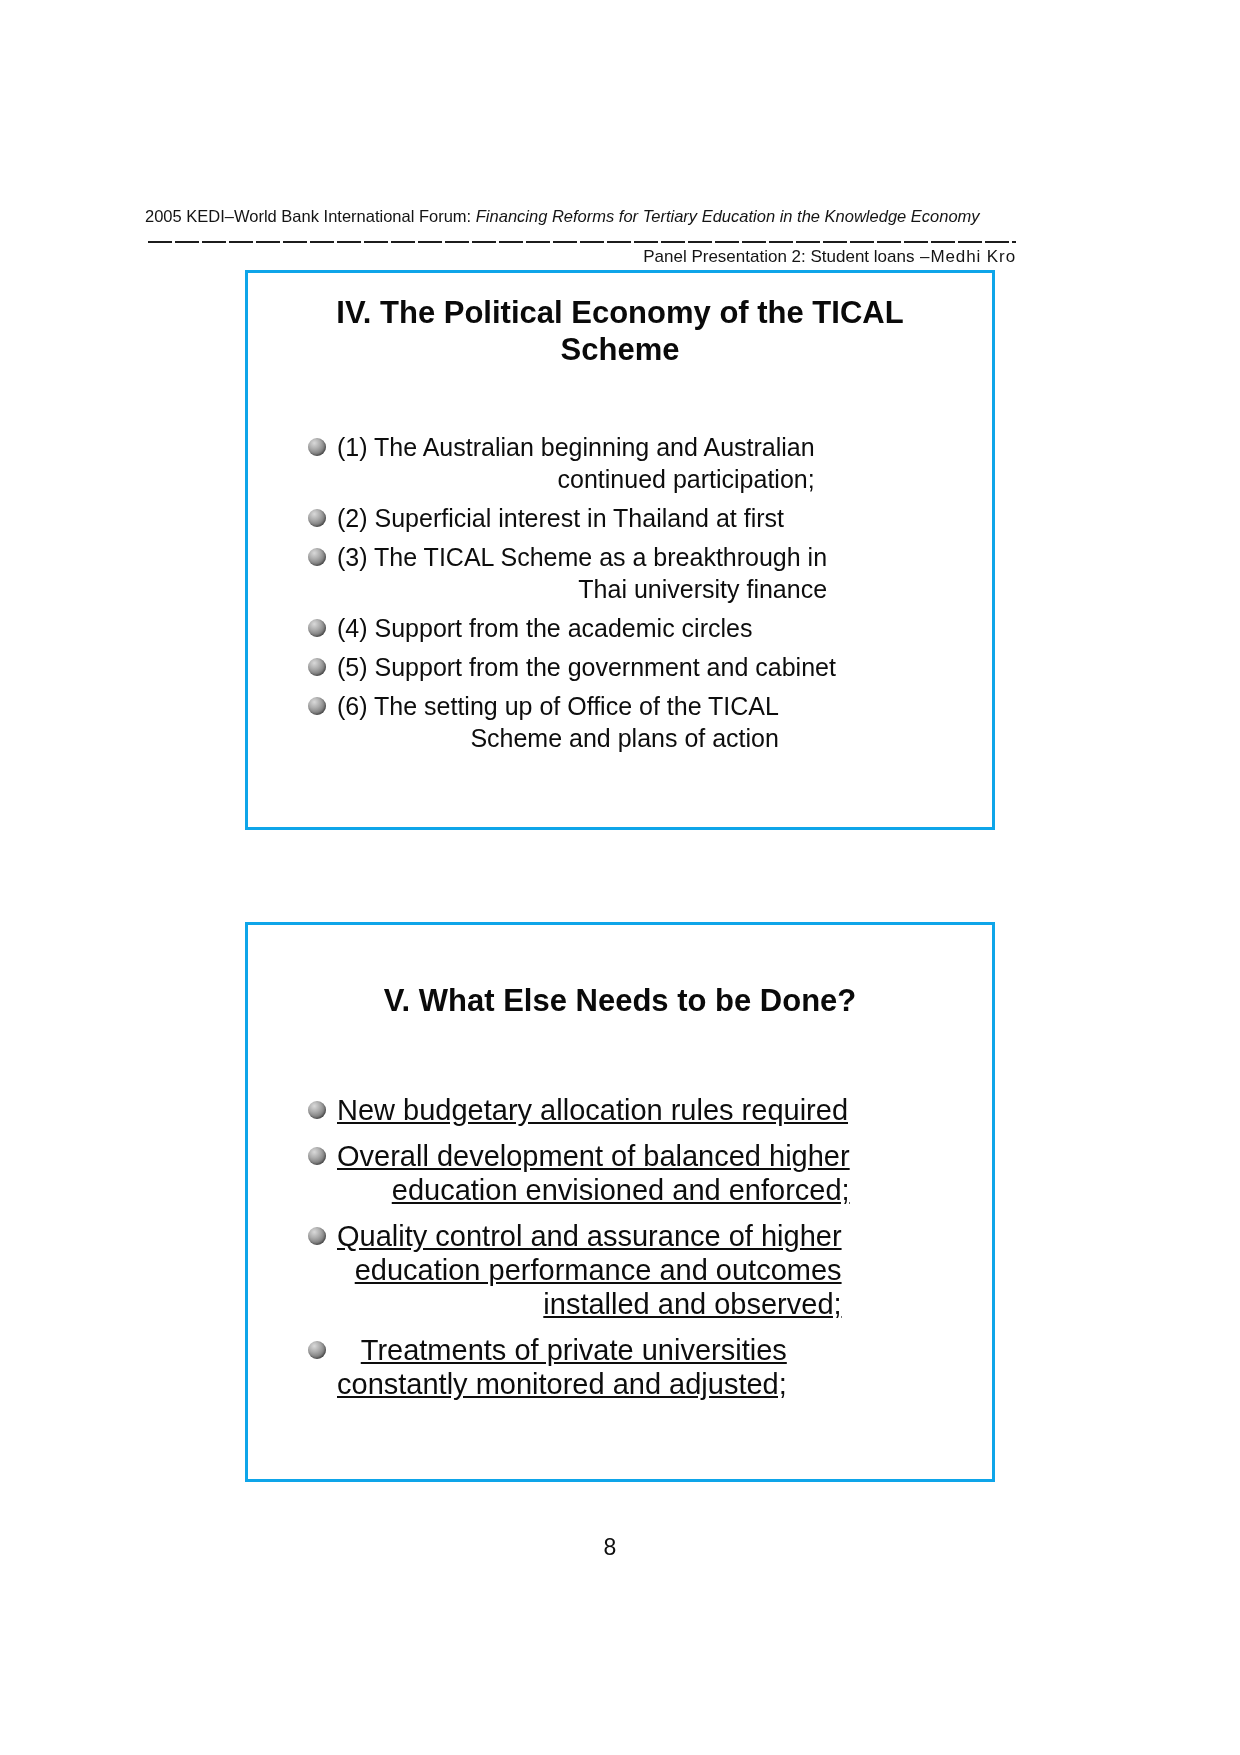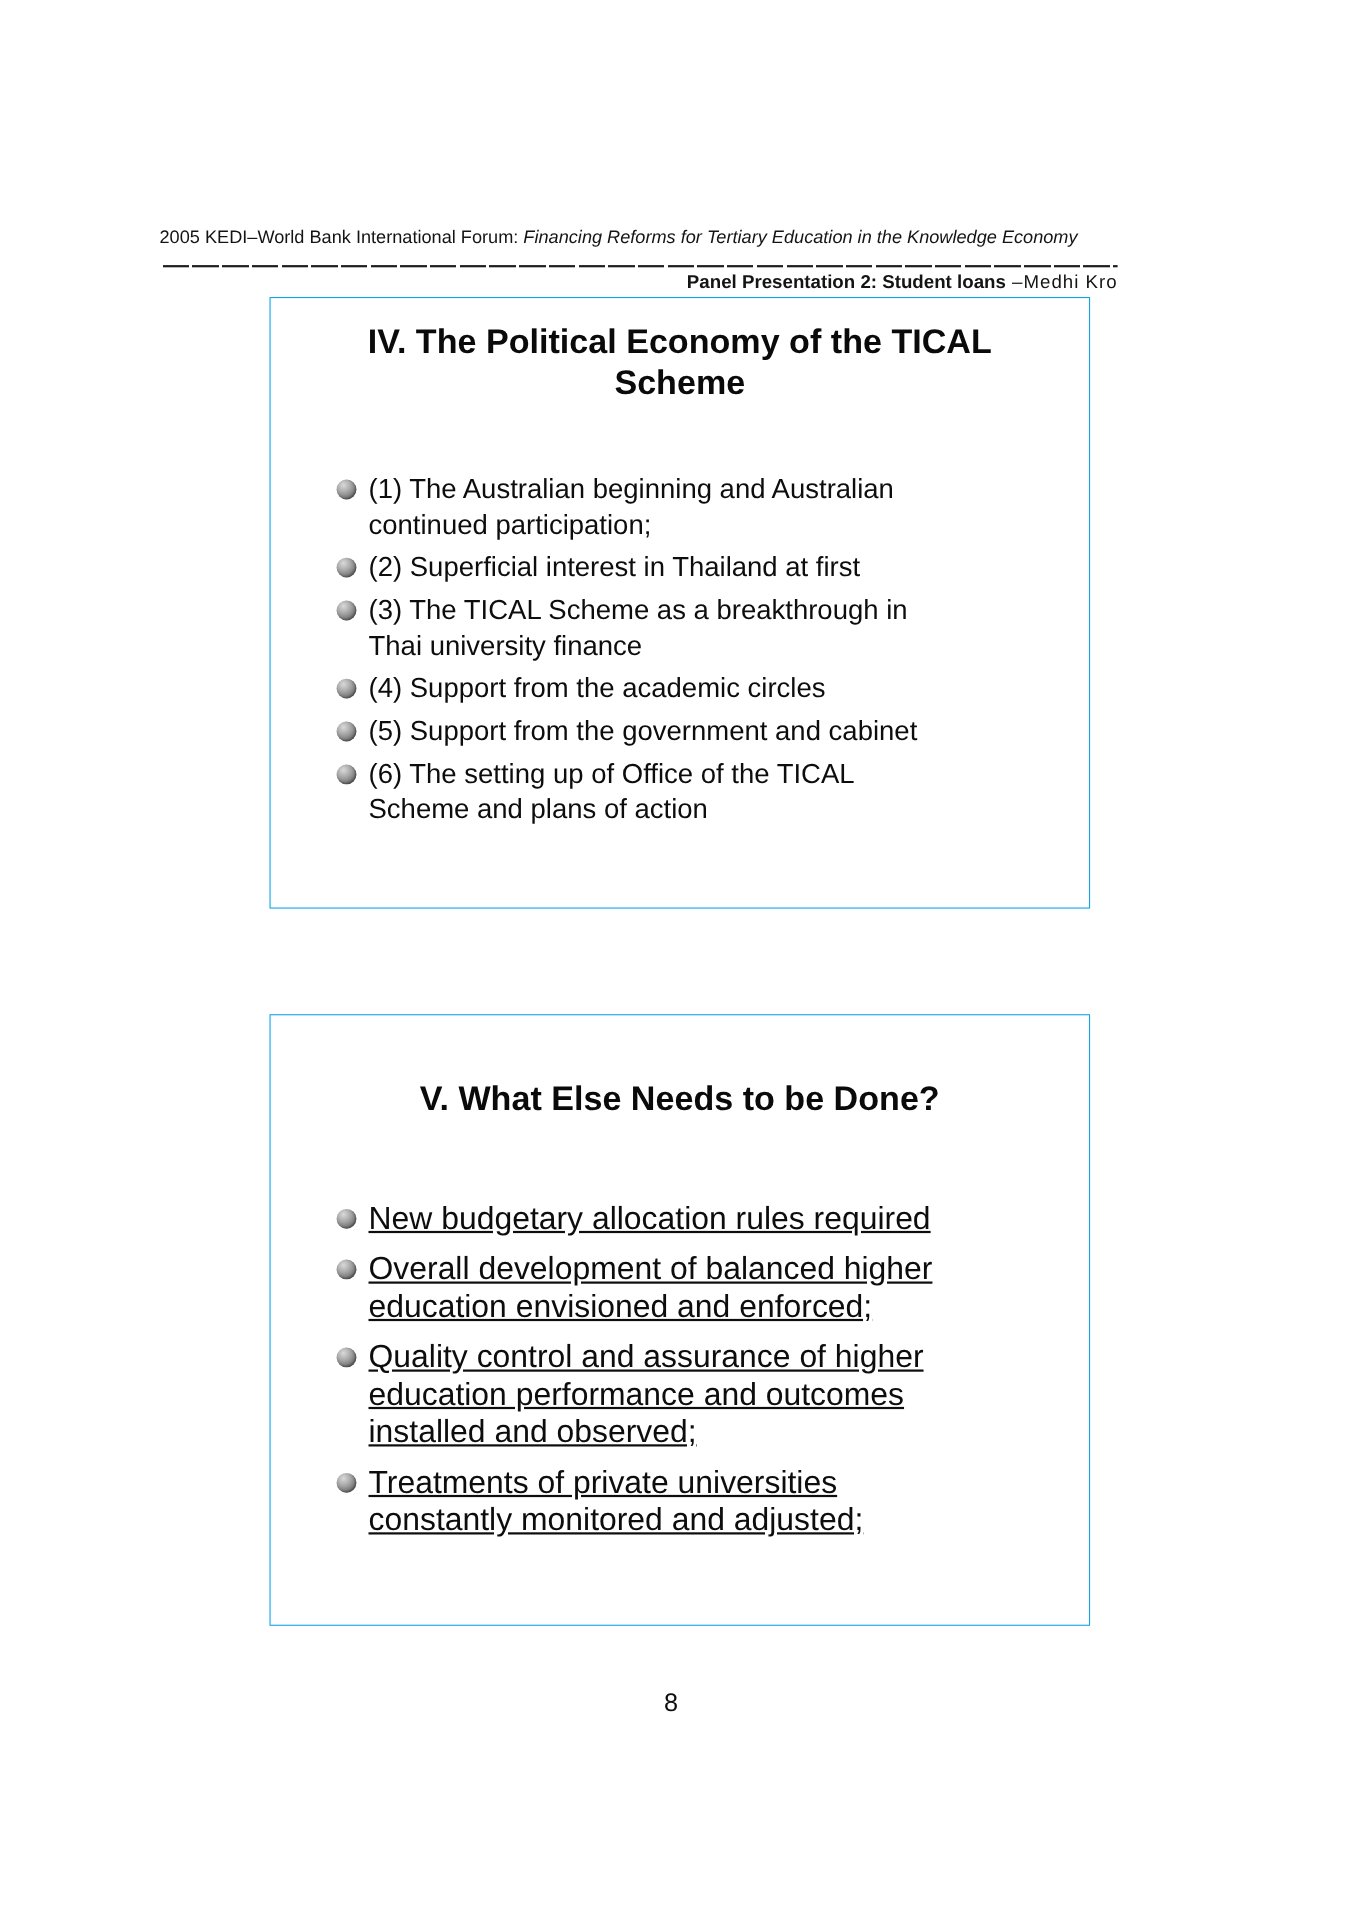--- a/index.html
+++ b/index.html
@@ -43,30 +43,30 @@
     position: absolute;
     left: 145px;
     top: 246px;
     width: 935px;
     text-align: right;
     font-size: 17px;
     line-height: 22px;
     white-space: nowrap;
     color: #141414;
   }
-  .header-line2 .panel-bold { font-weight: bold; text-align: right; }
+  .header-line2 .panel-bold { font-weight: normal; text-align: right; }
   .header-line2 .author { letter-spacing: 0.9px; }
 
   
   .slide {
     position: absolute;
     left: 245px;
     width: 744px;
     height: 554px;
-    border: 1px solid #0ea5e9;
+    border: 3px solid #0ea5e9;
     background: #ffffff;
   }
   .slide-1 { top: 270px; }
   .slide-2 { top: 922px; }
 
   .slide-title {
     text-align: center;
     font-weight: bold;
     font-size: 31px;
     line-height: 37px;
@@ -84,20 +84,21 @@
     margin: 0;
     padding: 0;
     list-style: none;
   }
   .slide-1 .bullets { top: 158px; }
   .slide-2 .bullets { top: 168px; }
 
   .bullet-item {
     display: flex;
     align-items: flex-start;
+    text-align: right;
   }
   .slide-1 .bullet-item { margin-bottom: 7px; }
   .slide-2 .bullet-item { margin-bottom: 12px; }
 
   .bullet-icon {
     flex: none;
     width: 18px;
     height: 18px;
     border-radius: 50%;
     background: radial-gradient(circle at 35% 28%, #d9d9d9 0%, #ababab 35%, #757575 70%, #4e4e4e 100%);

